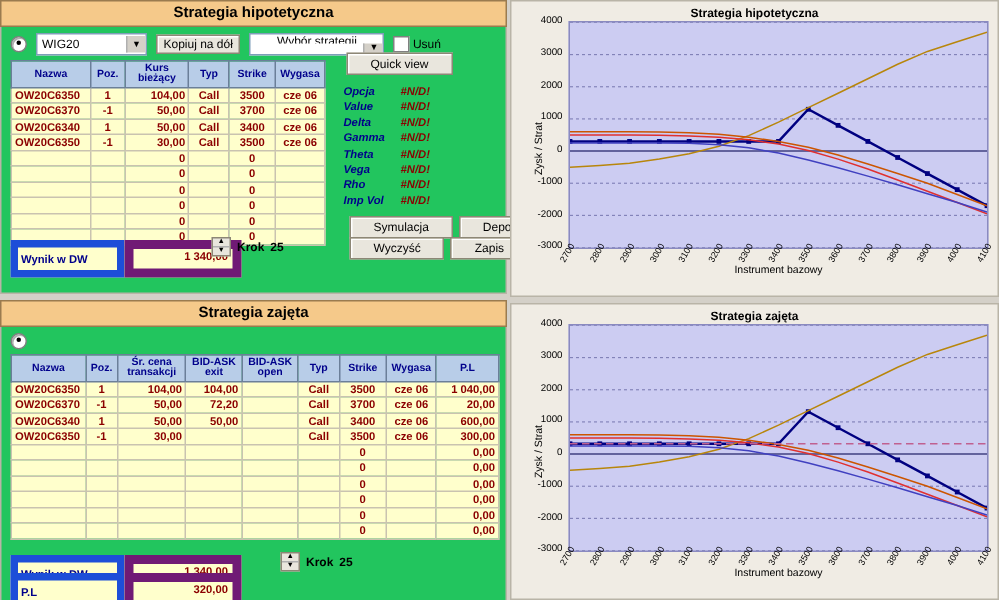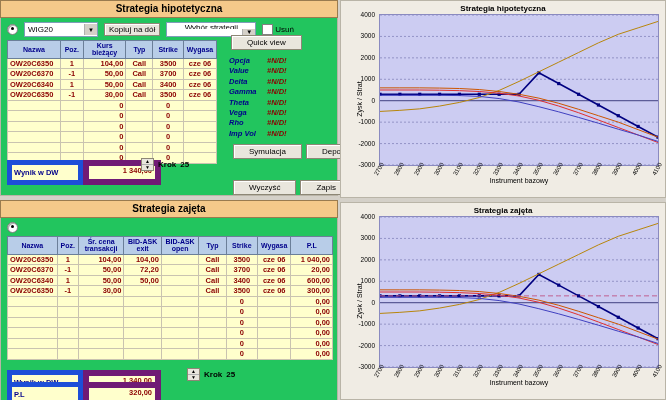--- a/index.html
+++ b/index.html
@@ -225,21 +225,21 @@
           <div>
               <span class="lbl">Imp Vol</span>
               <span class="val">#N/D!</span>
             </div>
         </div>
 
         <div style="position:absolute;left:232px;top:126px;display:flex;gap:4px;">
           <span class="btn tall">Symulacja</span>
           <span class="btn tall">Depozyt</span>
         </div>
-        <div style="position:absolute;left:232px;top:162px;display:flex;gap:4px;">
+        <div style="position:absolute;left:232px;top:140px;display:flex;gap:4px;">
           <span class="btn tall">Wyczyść</span>
           <span class="btn tall">Zapis</span>
         </div>
 
         <div class="sum-row" style="position:absolute;left:6px;top:142px;">
           <span class="lab">Wynik w DW</span>
           <span class="val">1 340,00</span>
         </div>
 
         <div style="position:absolute;left:140px;top:140px;display:flex;align-items:center;gap:4px;">

